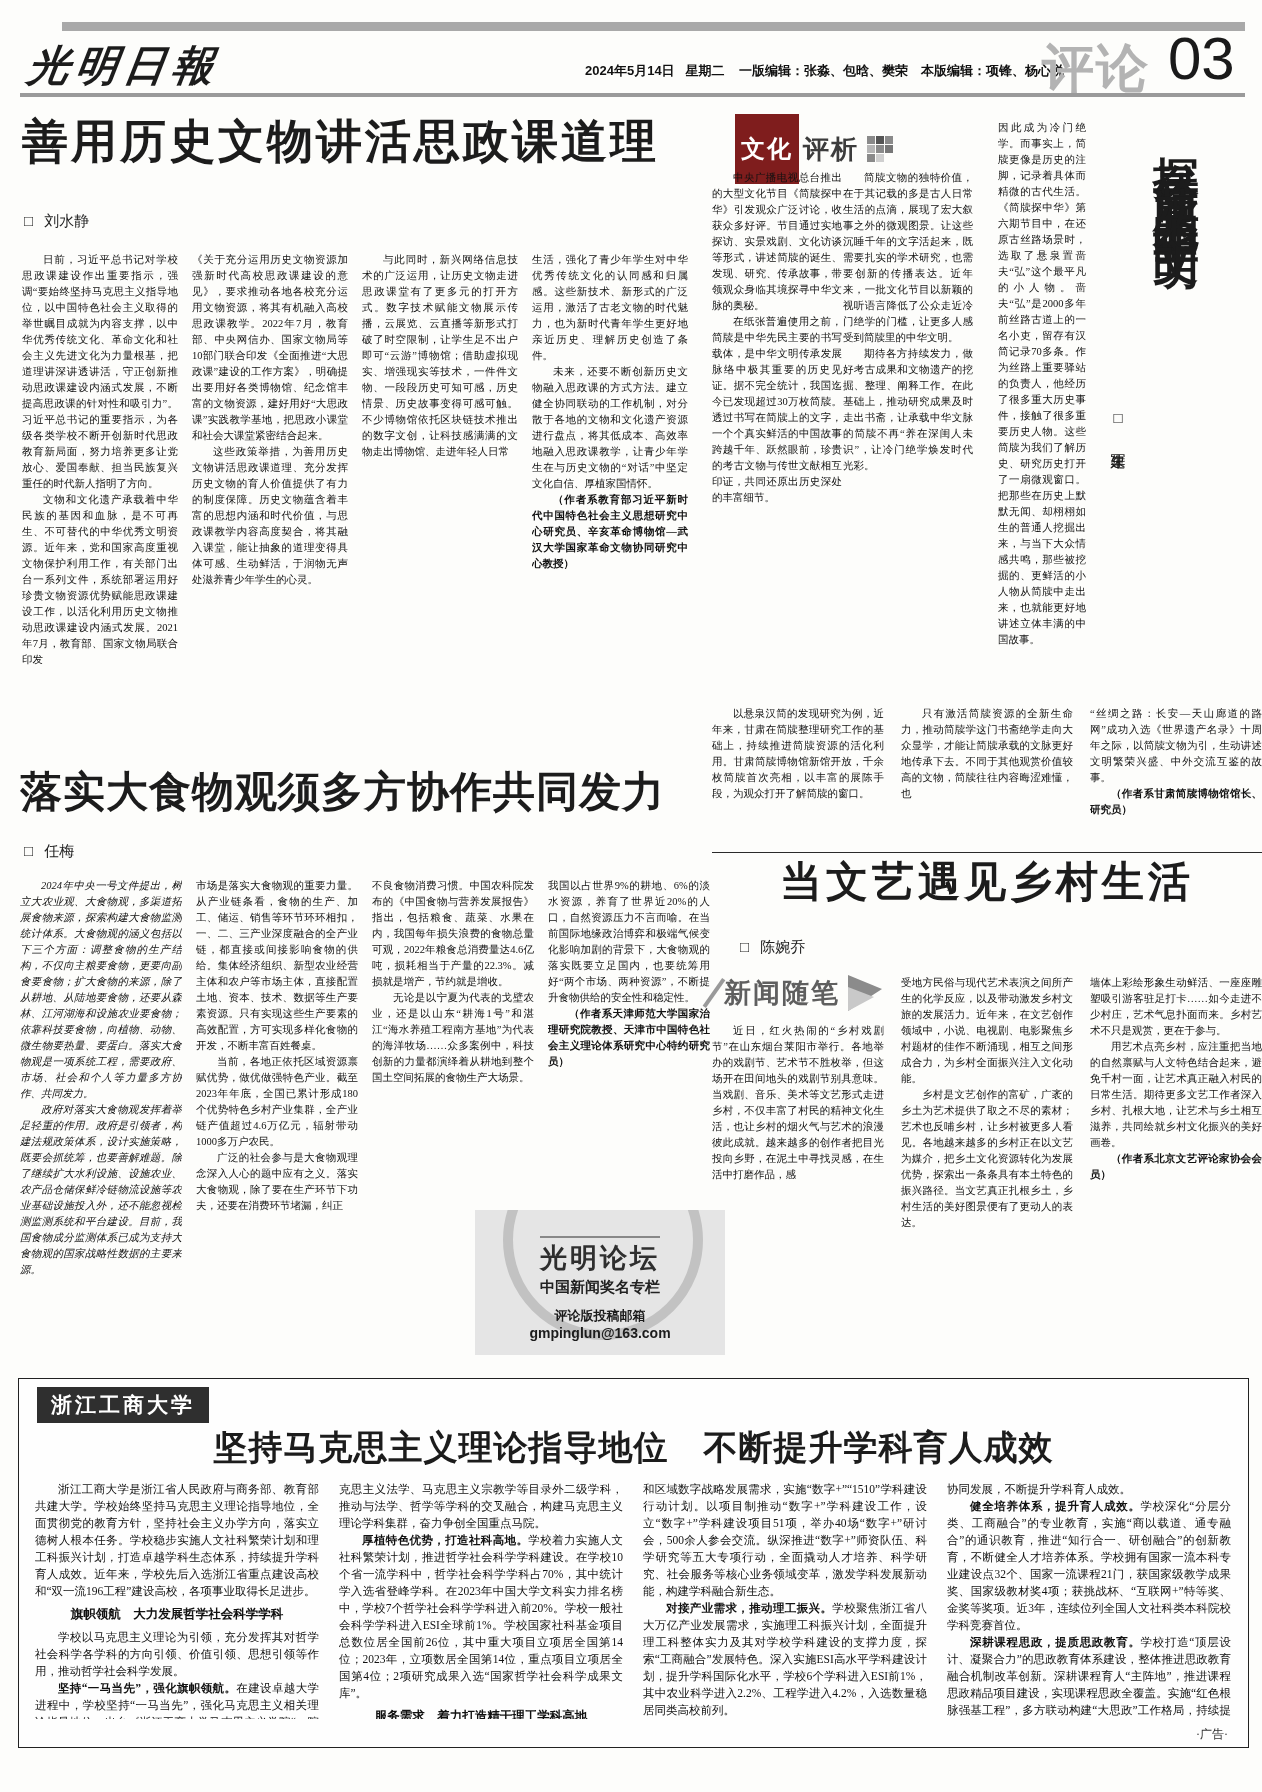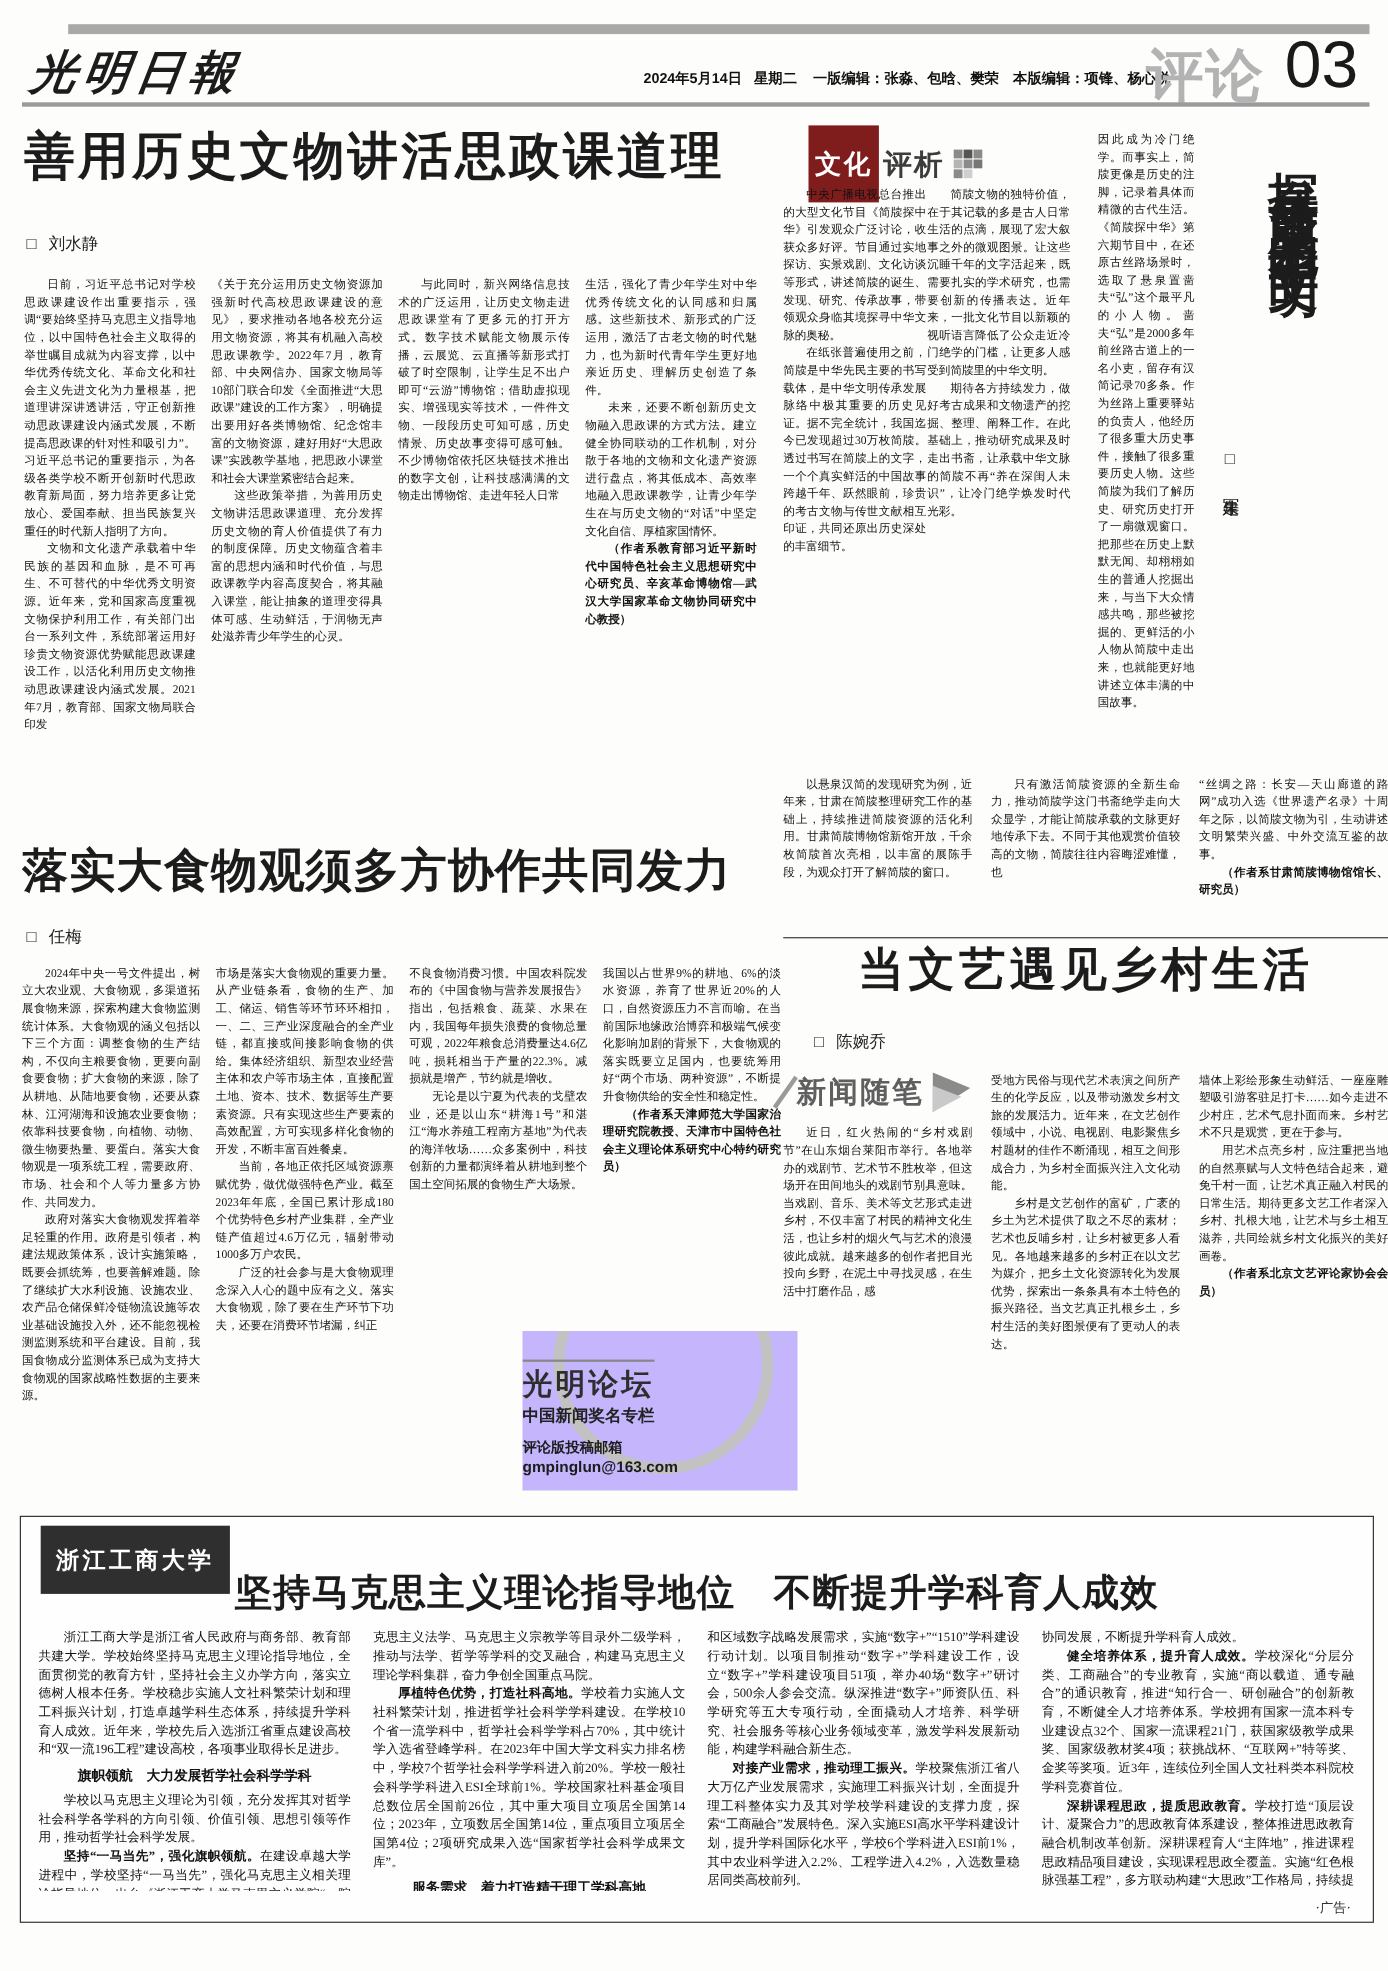--- a/index.html
+++ b/index.html
@@ -35,29 +35,29 @@
   .mosaic span:nth-child(8){background:#cfcfcf;}
   
   .vert{writing-mode:vertical-rl;text-orientation:upright;font-weight:bold;}
   
   .nbadge{display:flex;align-items:center;}
   .nbadge .slash{width:4px;height:34px;background:#9a9a9a;transform:rotate(35deg);margin-right:8px;}
   .nbadge .txt{font-size:27px;font-weight:800;color:#5f5f5f;font-family:"Liberation Sans",sans-serif;letter-spacing:2px;}
   .plane{width:0;height:0;border-left:34px solid #8b8b8b;border-top:14px solid transparent;border-bottom:22px solid transparent;margin-left:8px;position:relative;}
   .plane i{position:absolute;left:-34px;top:-2px;width:0;height:0;border-left:26px solid #c9c9c9;border-top:10px solid transparent;border-bottom:14px solid transparent;}
   
-  .forum{background:#c4b5fd;text-align:left;overflow:hidden;z-index:6;}
+  .forum{background:#e5e5e5;text-align:center;overflow:hidden;z-index:6;}
   .forum .arc{position:absolute;left:28px;top:-70px;width:180px;height:180px;border:10px solid #c2c2c2;border-radius:50%;}
   .forum .t{position:relative;font-size:27px;font-weight:800;color:#2e2e2e;font-family:"Liberation Sans",sans-serif;letter-spacing:3px;border-top:2px solid #888;display:inline-block;padding-top:2px;margin-top:26px;}
   .forum .s{position:relative;font-size:15px;font-weight:800;color:#222;margin-top:2px;font-family:"Liberation Sans",sans-serif;}
   .forum .m1{position:relative;font-size:13px;font-weight:bold;margin-top:10px;font-family:"Liberation Sans",sans-serif;}
   .forum .m2{position:relative;font-size:14px;font-weight:bold;font-family:"Liberation Sans",sans-serif;}
   
   .adbox{border:1.5px solid #222;background:#fefefe;}
-  .adlabel{background:#2f2f2f;color:#fff;font-weight:bold;font-size:21px;padding:17px 14px;letter-spacing:3px;display:inline-block;}
+  .adlabel{background:#2f2f2f;color:#fff;font-weight:bold;font-size:21px;padding:4px 14px;letter-spacing:3px;display:inline-block;}
   .adtitle{font-size:34px;font-weight:bold;text-align:center;letter-spacing:1px;}
   .ad-cols .col{font-size:11.5px;line-height:17px;}
   .admark{font-size:12px;color:#333;}
   .hrule{background:#2a2a2a;height:2px;}
 </style>
 </head>
 <body>
 
 <div class="page">
 
@@ -148,21 +148,21 @@
   </div>
   <div class="abs hrule" style="left:712px;top:852px;width:550px;height:1px;"></div>
 
   <div class="abs h1" style="left:20px;top:768px;width:692px;font-size:42px;letter-spacing:1px;">落实大食物观须多方协作共同发力</div>
   <div class="abs byline" style="left:24px;top:842px;">
     <span>□</span>
     <span>&nbsp;</span>
     <span>任梅</span>
   </div>
   <div class="abs cols" style="left:20px;top:878px;width:690px;height:492px;gap:14px;">
-    <div class="col" style="width:162px;height:492px;">
+    <div class="col" style="width:162px;height:492px;font-style:italic;">
         <p>2024年中央一号文件提出，树立大农业观、大食物观，多渠道拓展食物来源，探索构建大食物监测统计体系。大食物观的涵义包括以下三个方面：调整食物的生产结构，不仅向主粮要食物，更要向副食要食物；扩大食物的来源，除了从耕地、从陆地要食物，还要从森林、江河湖海和设施农业要食物；依靠科技要食物，向植物、动物、微生物要热量、要蛋白。落实大食物观是一项系统工程，需要政府、市场、社会和个人等力量多方协作、共同发力。</p>
         <p>政府对落实大食物观发挥着举足轻重的作用。政府是引领者，构建法规政策体系，设计实施策略，既要会抓统筹，也要善解难题。除了继续扩大水利设施、设施农业、农产品仓储保鲜冷链物流设施等农业基础设施投入外，还不能忽视检测监测系统和平台建设。目前，我国食物成分监测体系已成为支持大食物观的国家战略性数据的主要来源。</p>
       </div>
     <div class="col" style="width:162px;height:492px;">
         <p class="noind">市场是落实大食物观的重要力量。从产业链条看，食物的生产、加工、储运、销售等环节环环相扣，一、二、三产业深度融合的全产业链，都直接或间接影响食物的供给。集体经济组织、新型农业经营主体和农户等市场主体，直接配置土地、资本、技术、数据等生产要素资源。只有实现这些生产要素的高效配置，方可实现多样化食物的开发，不断丰富百姓餐桌。</p>
         <p>当前，各地正依托区域资源禀赋优势，做优做强特色产业。截至2023年年底，全国已累计形成180个优势特色乡村产业集群，全产业链产值超过4.6万亿元，辐射带动1000多万户农民。</p>
         <p>广泛的社会参与是大食物观理念深入人心的题中应有之义。落实大食物观，除了要在生产环节下功夫，还要在消费环节堵漏，纠正</p>
       </div>
     <div class="col" style="width:162px;height:492px;">
         <p class="noind">不良食物消费习惯。中国农科院发布的《中国食物与营养发展报告》指出，包括粮食、蔬菜、水果在内，我国每年损失浪费的食物总量可观，2022年粮食总消费量达4.6亿吨，损耗相当于产量的22.3%。减损就是增产，节约就是增收。</p>

